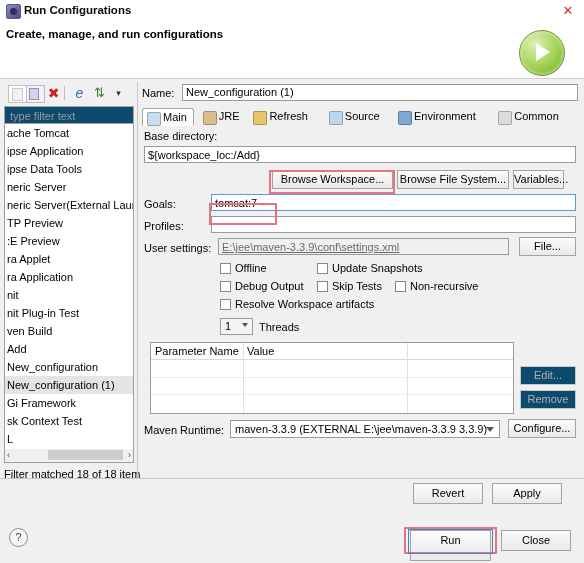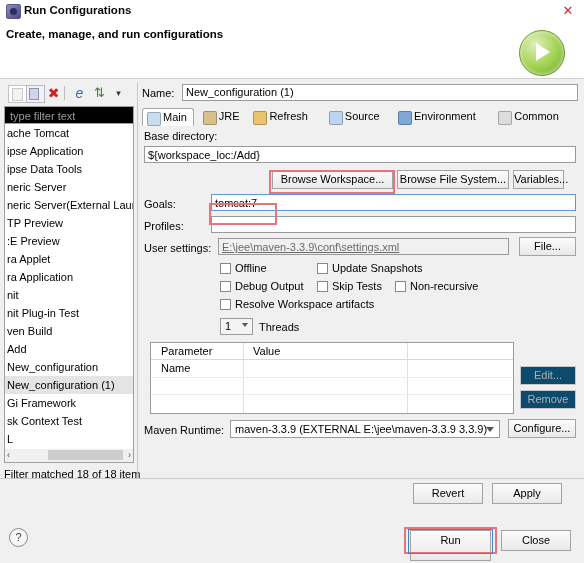--- a/index.html
+++ b/index.html
@@ -37,21 +37,21 @@
   .icn-dup{left:22px;border:1px solid #b9b9c9;background:#f2f2f7;}
   .icn-dup::after{content:"";position:absolute;left:2px;top:2px;width:8px;height:10px;
     background:#cfd4e6;border:1px solid #8c93b4;}
   .icn-del{left:41px;color:#cc2222;font-weight:bold;font-size:14px;line-height:16px;text-align:center;
     font-family:"DejaVu Sans",sans-serif;}
   .icn-filter{left:67px;color:#2f6fbf;font-size:14px;line-height:16px;text-align:center;font-style:italic;}
   .icn-sort{left:87px;color:#3f7f3f;font-size:13px;line-height:16px;text-align:center;}
   .icn-caret{left:106px;font-size:9px;line-height:16px;text-align:center;color:#333;}
 
   .filterbox{position:absolute;left:4px;top:106px;width:130px;height:18px;
-    background:#000000;border:1px solid #a0a0a0;box-sizing:border-box;}
+    background:#0c4a6e;border:1px solid #a0a0a0;box-sizing:border-box;}
   .filterbox span{position:absolute;left:5px;top:3px;color:#9a9a9a;font-size:11px;}
 
   .treebox{position:absolute;left:4px;top:124px;width:130px;height:331px;
     background:#fff;border:1px solid #a0a0a0;border-top:none;box-sizing:border-box;overflow:hidden;}
   .tree-item{position:relative;height:18px;line-height:18px;padding-left:2px;white-space:nowrap;
     font-size:11px;color:#000;}
   .tree-item.selected{background:#e4e4e4;}
   .hscroll{position:absolute;left:4px;top:449px;width:130px;height:14px;background:#f0f0f0;
     border:1px solid #a0a0a0;border-top:none;box-sizing:border-box;}
   .hs-left{position:absolute;left:2px;top:1px;font-size:9px;color:#444;line-height:11px;}
@@ -85,21 +85,21 @@
   .cb i{position:absolute;left:0;top:1px;width:11px;height:11px;background:#fff;
     border:1px solid #888;box-sizing:border-box;display:block;}
   .cb span{position:absolute;left:15px;top:0;white-space:nowrap;}
 
   .spin{position:absolute;height:17px;border:1px solid #9a9a9a;background:#f4f4f4;box-sizing:border-box;}
   .spin b{position:absolute;left:4px;top:1px;font-weight:normal;font-size:11px;}
   .spin i{position:absolute;right:4px;top:4px;width:0;height:0;border-left:3px solid transparent;
     border-right:3px solid transparent;border-top:4px solid #555;}
 
   .tablebox{position:absolute;background:#fff;border:1px solid #9a9a9a;box-sizing:border-box;overflow:hidden;}
-  .th{position:absolute;top:0;height:17px;line-height:17px;font-size:11px;padding-left:10px;
+  .th{position:absolute;top:0;height:17px;line-height:17px;font-size:11px;padding-left:4px;
     border-bottom:1px solid #d8d8d8;box-sizing:border-box;}
   .vline{position:absolute;top:0;width:1px;background:#e0e0e0;}
   .rowline{position:absolute;left:0;height:1px;background:#ececec;}
 
   .combo{position:absolute;height:18px;border:1px solid #9a9a9a;background:#fff;box-sizing:border-box;
     font-size:11px;line-height:16px;padding-left:4px;color:#000;overflow:hidden;white-space:nowrap;}
   .combo i{position:absolute;right:5px;top:6px;width:0;height:0;border-left:4px solid transparent;
     border-right:4px solid transparent;border-top:5px solid #555;}
 
   .panel-sep{position:absolute;left:0;top:478px;width:584px;height:1px;background:#c8c8c8;}

